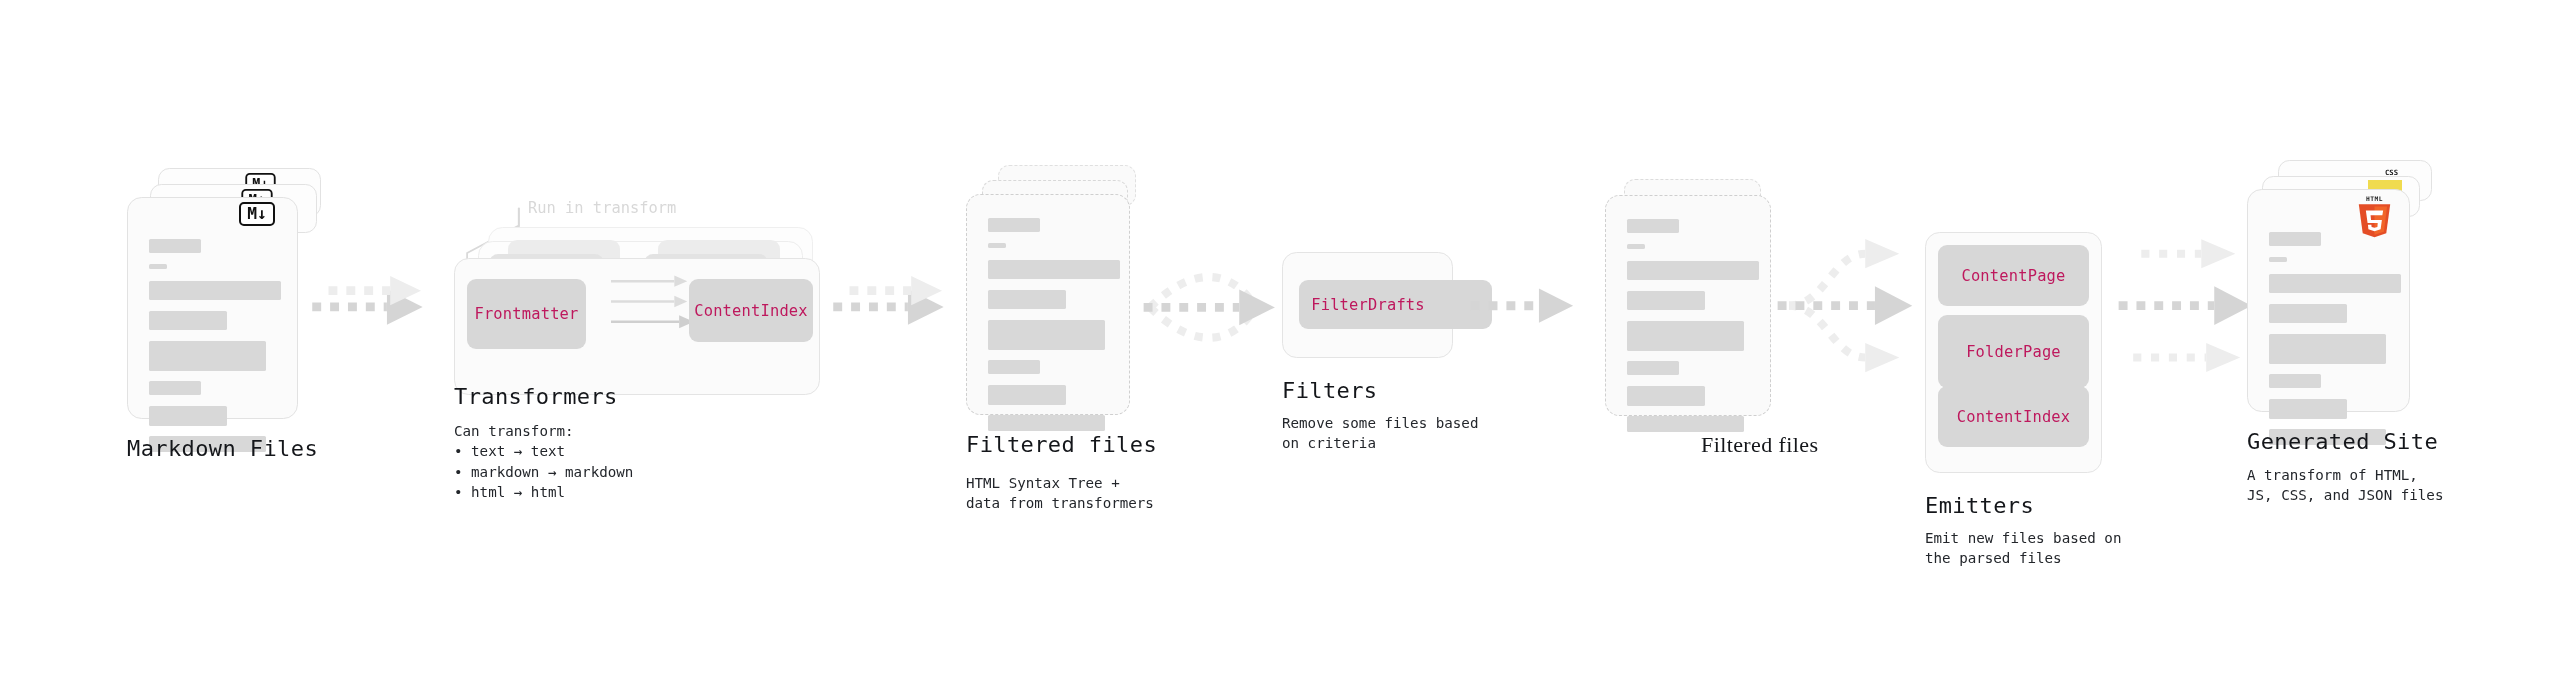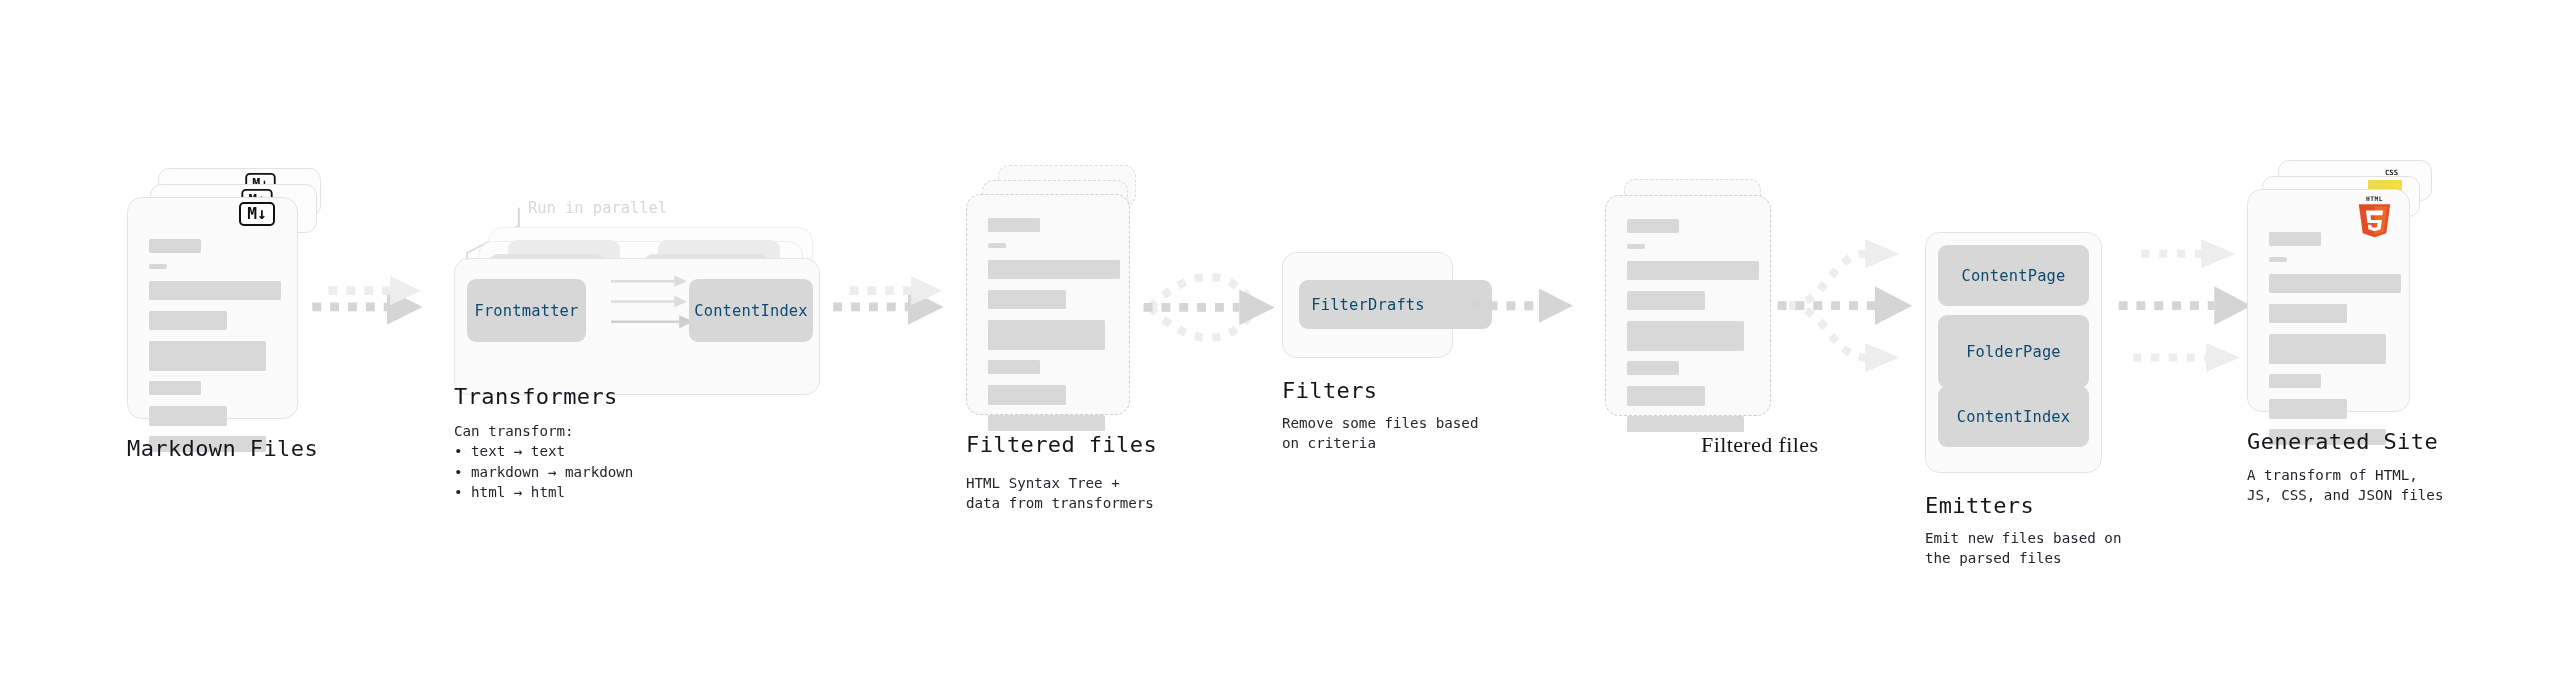--- a/index.html
+++ b/index.html
@@ -35,21 +35,21 @@
     font-size: 14.2px; line-height: 20.3px; color: #23262b;
     white-space: pre-line;
   }
 
   
   .chip {
     position: absolute;
     background: #d7d7d7;
     border-radius: 9px;
     display: flex; align-items: center; justify-content: center;
-    font-size: 15.4px; color: #0c4a6e; letter-spacing: 0.2px;
+    font-size: 15.4px; color: #be185d; letter-spacing: 0.2px;
   }
   .chip.soft1 { background: #e3e3e3; }
   .chip.soft2 { background: #ececec; }
 
   
   .md-badge {
     position: absolute;
     width: 36px; height: 24.4px;
     border: 2.4px solid #111; border-radius: 4.9px;
     background: #fff;
@@ -112,42 +112,42 @@
     <line x1="24" y1="18" x2="100" y2="18" stroke="#ededed" stroke-width="11" stroke-dasharray="11 11"></line>
     <polygon points="100,0 138,18 100,36" fill="#ededed"></polygon>
   </svg>
 
   <div>
 
     <svg class="bracket" style="left:465px; top:203px; width:106px; height:63px;" viewBox="0 0 130 78" width="106" height="63">
       <path d="M 2 74 L 2 62 L 66 28 L 66 6" stroke="#d9d9d9" stroke-width="2.2" fill="none"></path>
       <path d="M 66 6 L 66 52" stroke="#d9d9d9" stroke-width="2.2" fill="none"></path>
     </svg>
-    <div class="paralabel" style="left:528px; top:199px;">Run in parallel</div>
+    <div class="paralabel" style="left:528px; top:199px;">Run in transform</div>
 
     <div class="card ghost" style="left:488px; top:227px; width:325px; height:130px; border-color:#efefef; border-style:solid;"></div>
     <div class="card ghost" style="left:478px; top:241px; width:325px; height:134px; border-color:#ededed; border-style:solid;"></div>
 
     <div class="chip soft2" style="left:508px; top:240px; width:112px; height:65px;"></div>
     <div class="chip soft2" style="left:658px; top:240px; width:122px; height:65px;"></div>
     <div class="chip soft1" style="left:489px; top:254px; width:115px; height:65px;"></div>
     <div class="chip soft1" style="left:644px; top:254px; width:124px; height:65px;"></div>
 
     <div class="card" style="left:454px; top:258px; width:366px; height:137px; border-color:#e4e4e4;"></div>
 
     <svg style="position:absolute; left:611px; top:273px; width:86px; height:78px;" viewBox="0 0 106 96" width="86" height="78">
       <line x1="0" y1="10" x2="78" y2="10" stroke="#dcdcdc" stroke-width="3"></line>
       <polygon points="78,3 94,10 78,17" fill="#dcdcdc"></polygon>
       <line x1="0" y1="35" x2="78" y2="35" stroke="#dcdcdc" stroke-width="3"></line>
       <polygon points="78,28 94,35 78,42" fill="#dcdcdc"></polygon>
       <line x1="0" y1="60" x2="84" y2="60" stroke="#cfcfcf" stroke-width="3"></line>
       <polygon points="84,52 102,60 84,68" fill="#cfcfcf"></polygon>
     </svg>
 
-    <div class="chip" style="left:467px; top:279px; width:119px; height:63px;">
+    <div class="chip" style="left:467px; top:279px; width:119px; height:70px;">
       <span>Frontmatter</span>
     </div>
     <div class="chip" style="left:689px; top:279px; width:124px; height:63px;">
       <span>ContentIndex</span>
     </div>
 
     <div class="title" style="left:454px; top:384px;">Transformers</div>
     <div class="desc" style="left:454px; top:421px; width:268px;">Can transform:
  • text → text
  • markdown → markdown

